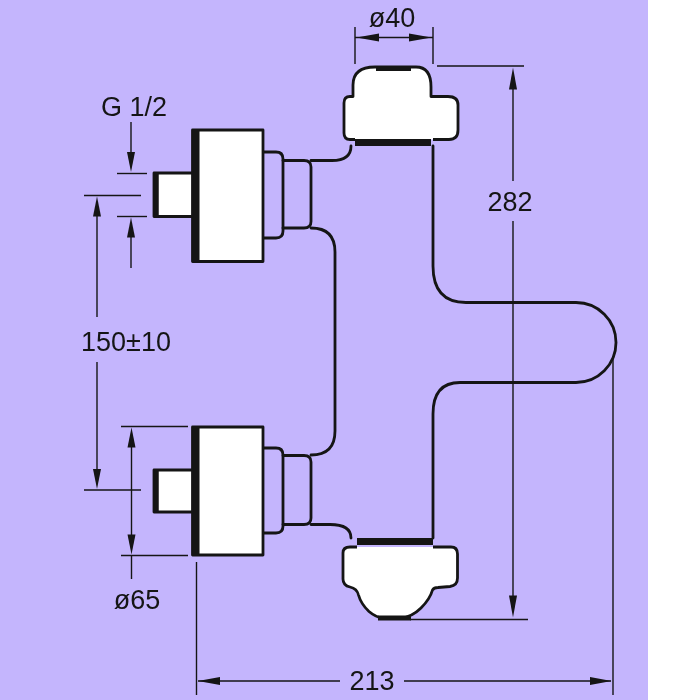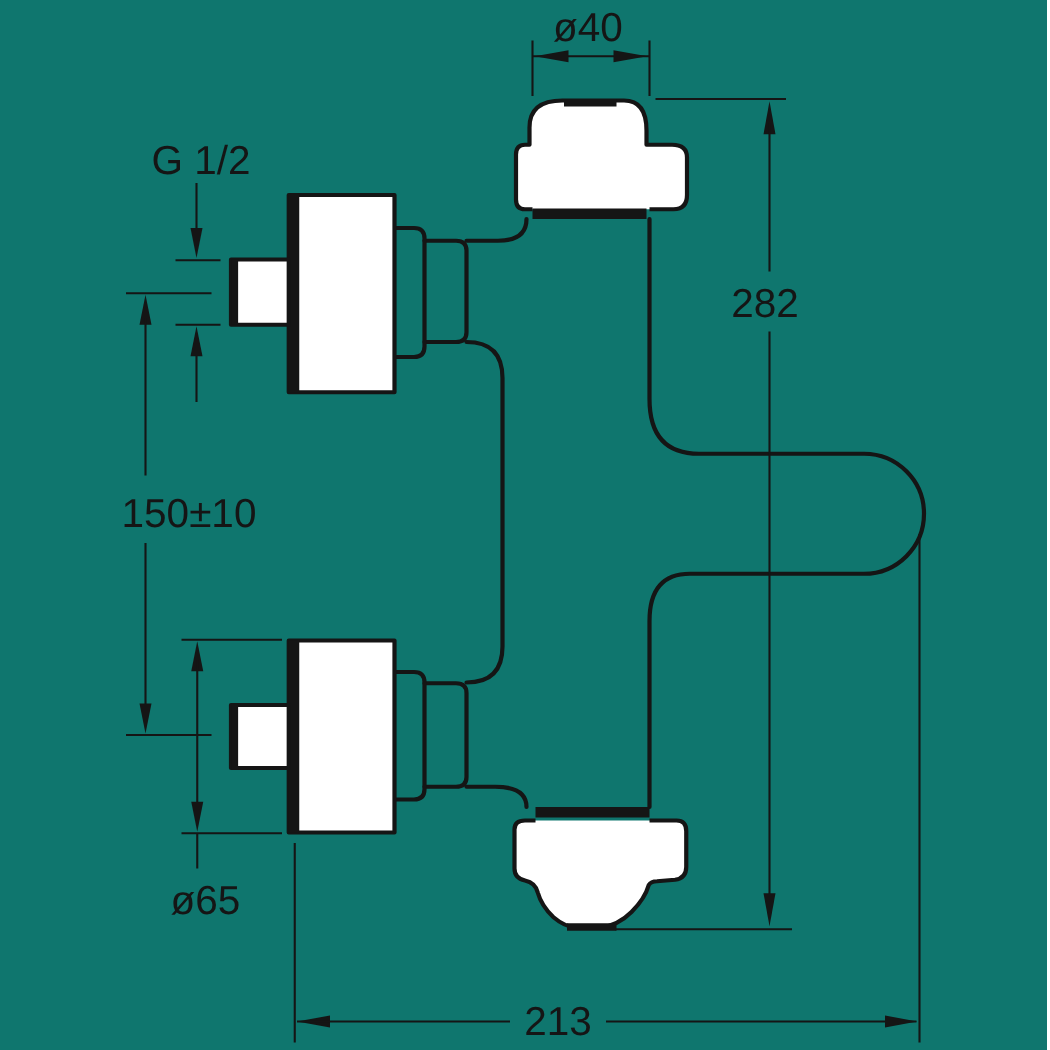--- a/index.html
+++ b/index.html
@@ -1,16 +1,16 @@
 <!DOCTYPE html>
 <html><head>
 <meta charset="utf-8">
 <style>
   html,body{margin:0;padding:0;background:#ffffff;}
-  .stage{position:relative;width:698px;height:700px;background:#0f766e;overflow:hidden;}
+  .stage{position:relative;width:648px;height:700px;background:#c4b5fd;overflow:hidden;}
   svg{display:block;}
   .outline{fill:none;stroke:#151515;stroke-width:2.8;stroke-linejoin:round;stroke-linecap:round;}
   .outline-fill{fill:#ffffff;stroke:#151515;stroke-width:2.8;stroke-linejoin:round;}
   .thick{fill:none;stroke:#151515;stroke-linecap:butt;}
   .dim{fill:none;stroke:#151515;stroke-width:1.4;stroke-linecap:butt;}
   .arrow{fill:#151515;stroke:none;}
   .dimtext{font-family:"Liberation Sans", sans-serif;font-size:27px;fill:#151515;}
 </style>
 </head>
 <body>

